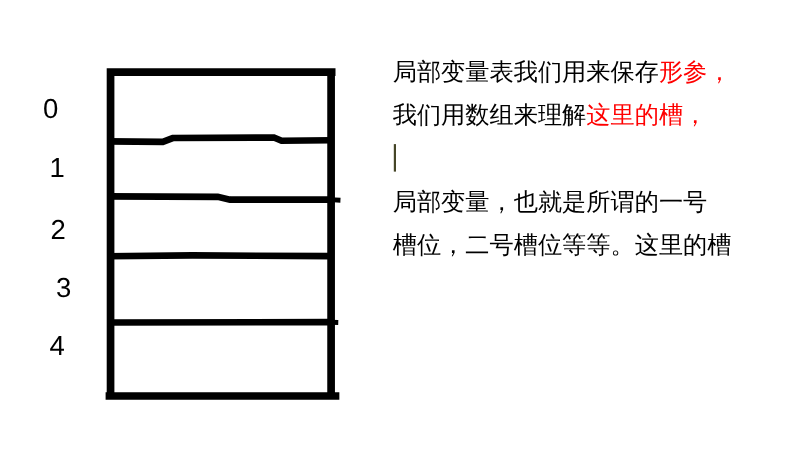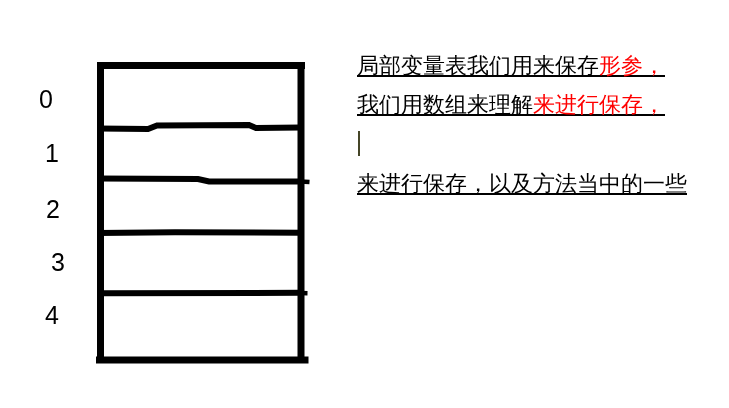--- a/index.html
+++ b/index.html
@@ -38,21 +38,20 @@
   .note-text {
     position: absolute;
     left: 357px;
     top: 46px;
     width: 372px;
     font-size: 22px;
     line-height: 39.3px;
     color: #000000;
     white-space: nowrap;
     cursor: text;
-    text-decoration: underline;
   }
   .tline { height: 39.3px; }
   .seg-red { color: #ff0000; }
   .caret {
     display: inline-block;
     width: 1.5px;
     height: 25px;
     background: #454527;
     vertical-align: -4px;
     margin-left: 1px;
@@ -78,23 +77,26 @@
     <div class="slot-label l2">2</div>
     <div class="slot-label l3">3</div>
     <div class="slot-label l4">4</div>
   </div>
 
   <div class="note-text">
     <div class="tline">
       <span>局部变量表我们用来保存</span><span class="seg-red">形参，</span>
     </div>
     <div class="tline">
-      <span>我们用数组来理解</span><span class="seg-red">来进行保存，</span>
+      <span>我们用数组来理解</span><span class="seg-red">这里的槽，</span>
     </div>
     <div class="tline">
       <span class="caret"></span>
     </div>
     <div class="tline">
-      <span>来进行保存，以及方法当中的一些</span>
+      <span>局部变量，也就是所谓的一号</span>
+    </div>
+    <div class="tline">
+      <span>槽位，二号槽位等等。这里的槽</span>
     </div>
   </div>
 
 </div>
 
 </body></html>

